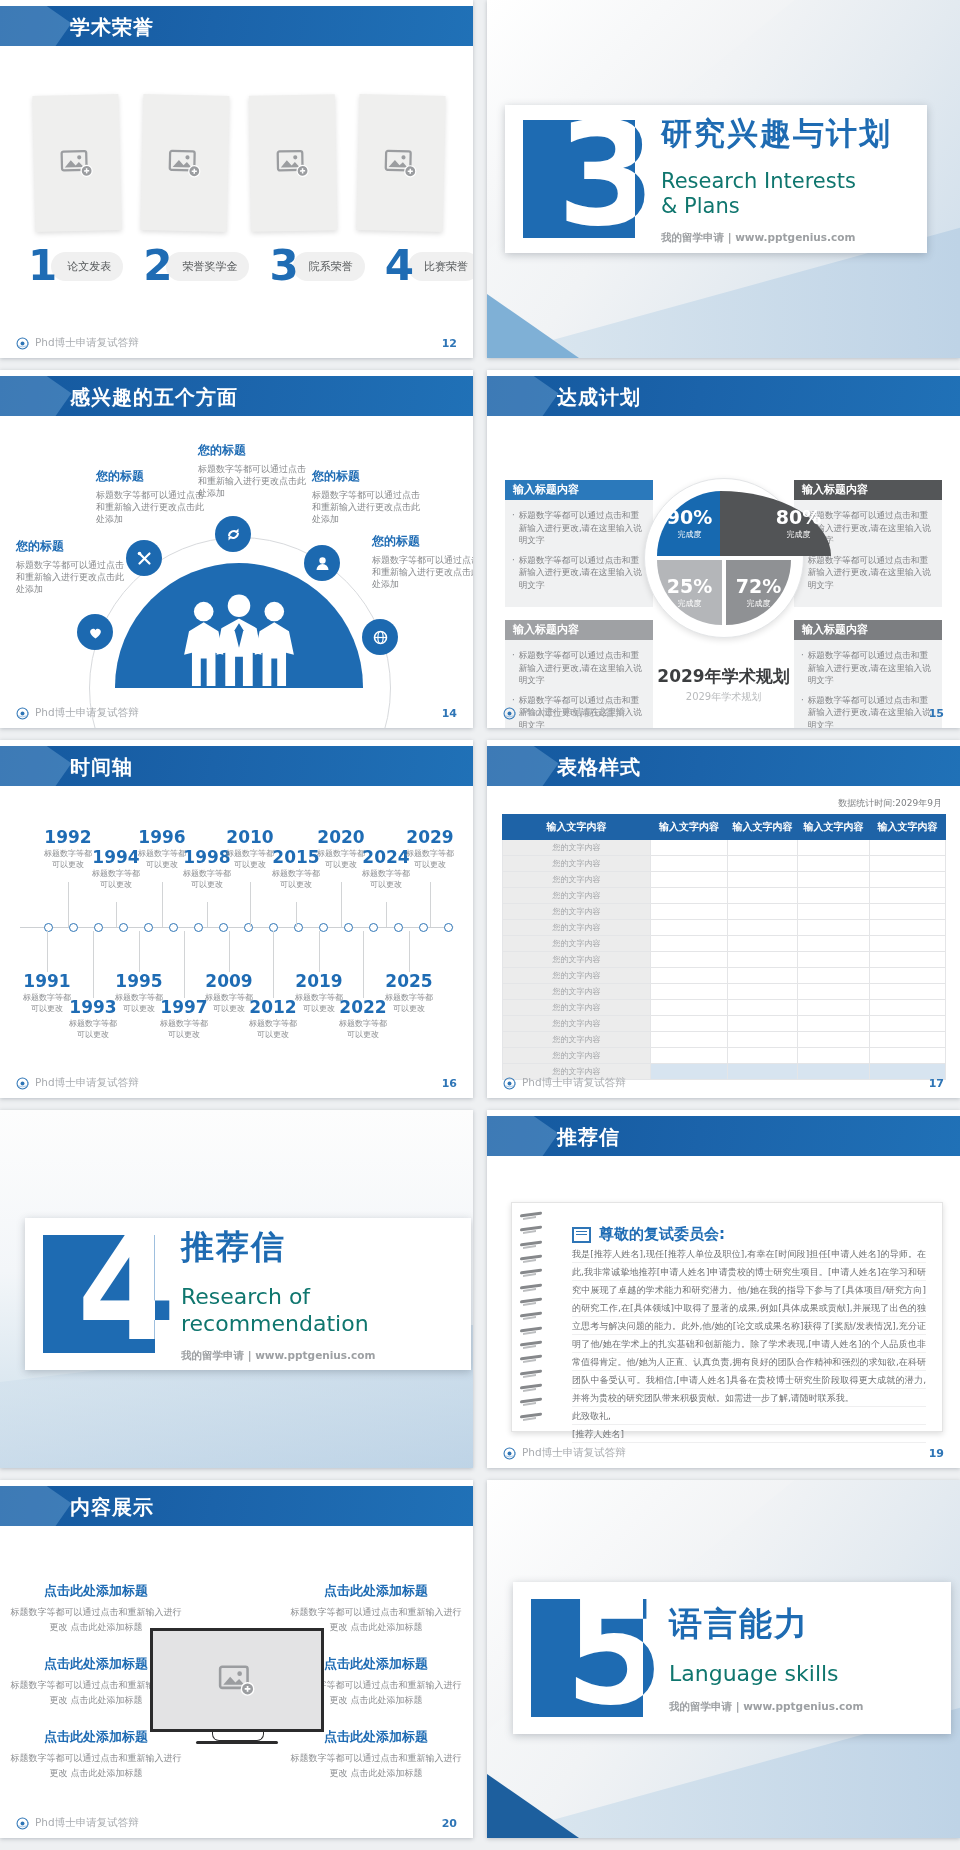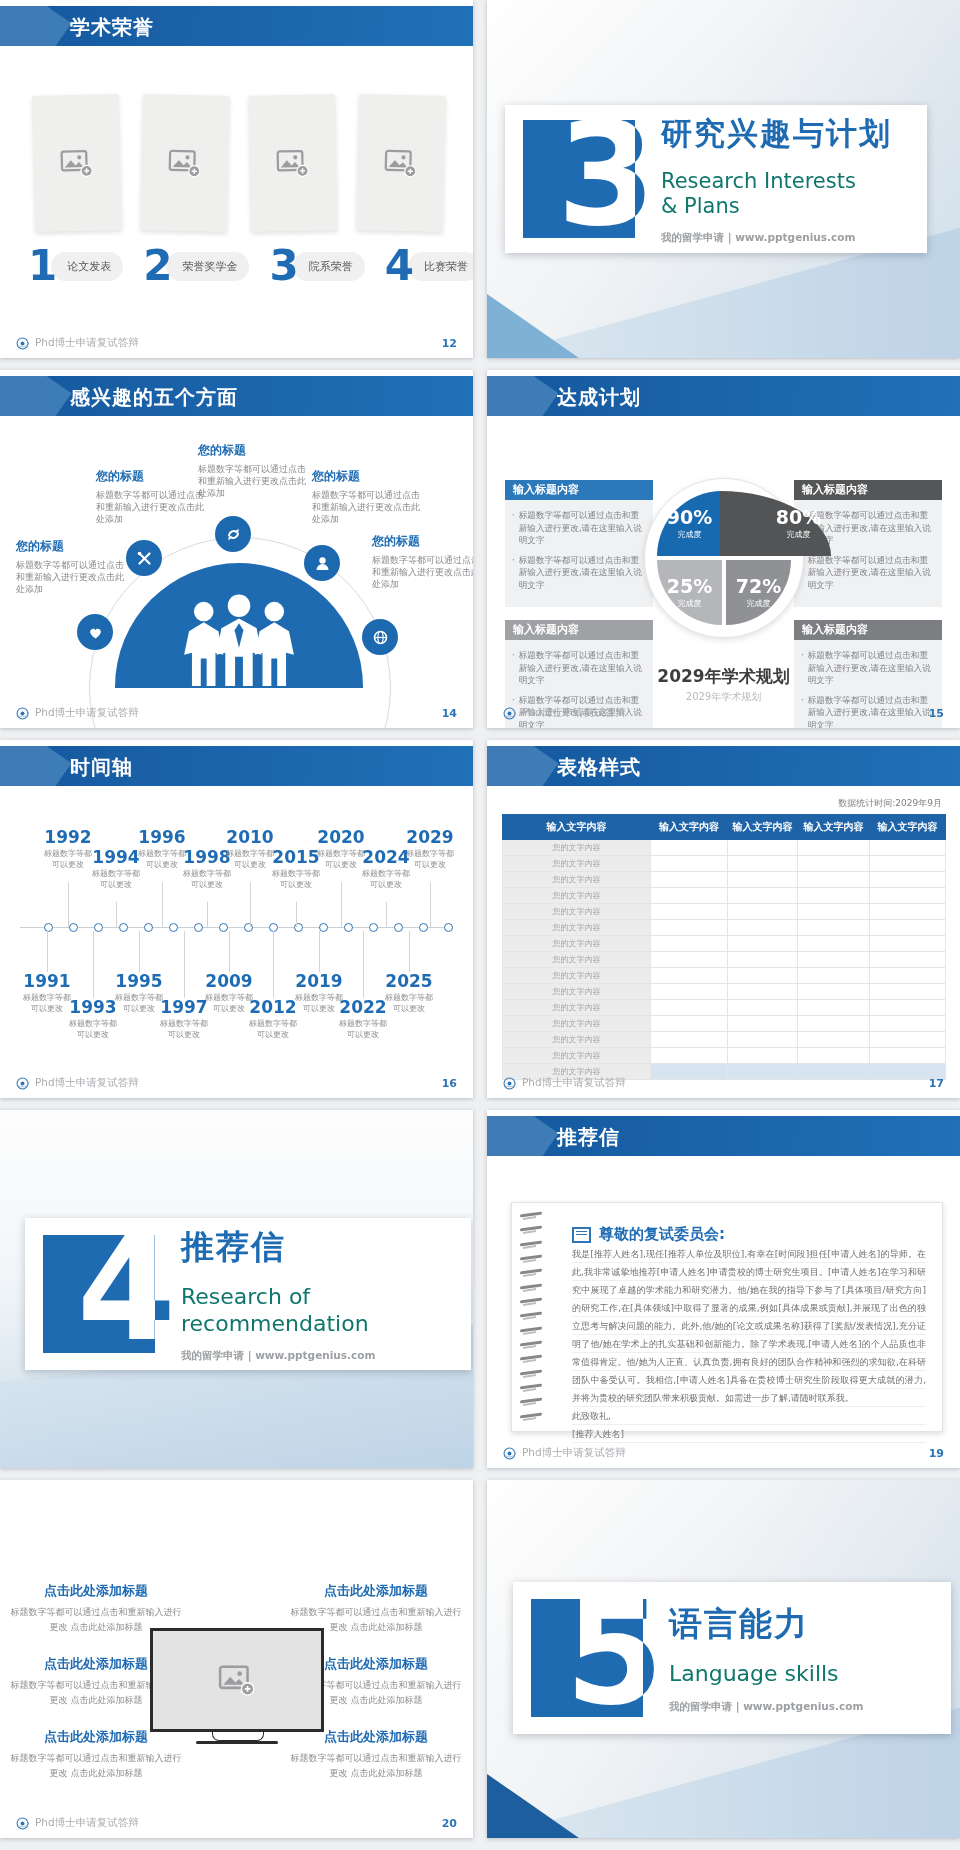--- a/index.html
+++ b/index.html
@@ -726,20 +726,23 @@
     <div class="foot">
       <svg>
           <use href="#logo"></use>
         </svg>
       <span>Phd博士申请复试答辩</span>
       <span class="pg">19</span>
     </div>
   </div>
 
   <div class="sheet cl r5">
+    <div class="hdr">
+      <div class="ttl">内容展示</div>
+    </div>
     <div class="sc-block" style="left:10px;top:102px">
       <div class="st">点击此处添加标题</div>
         <div class="sx">标题数字等都可以通过点击和重新输入进行更改 点击此处添加标题</div>
     </div>
     <div class="sc-block" style="left:10px;top:175px">
       <div class="st">点击此处添加标题</div>
         <div class="sx">标题数字等都可以通过点击和重新输入进行更改 点击此处添加标题</div>
     </div>
     <div class="sc-block" style="left:10px;top:248px">
       <div class="st">点击此处添加标题</div>

